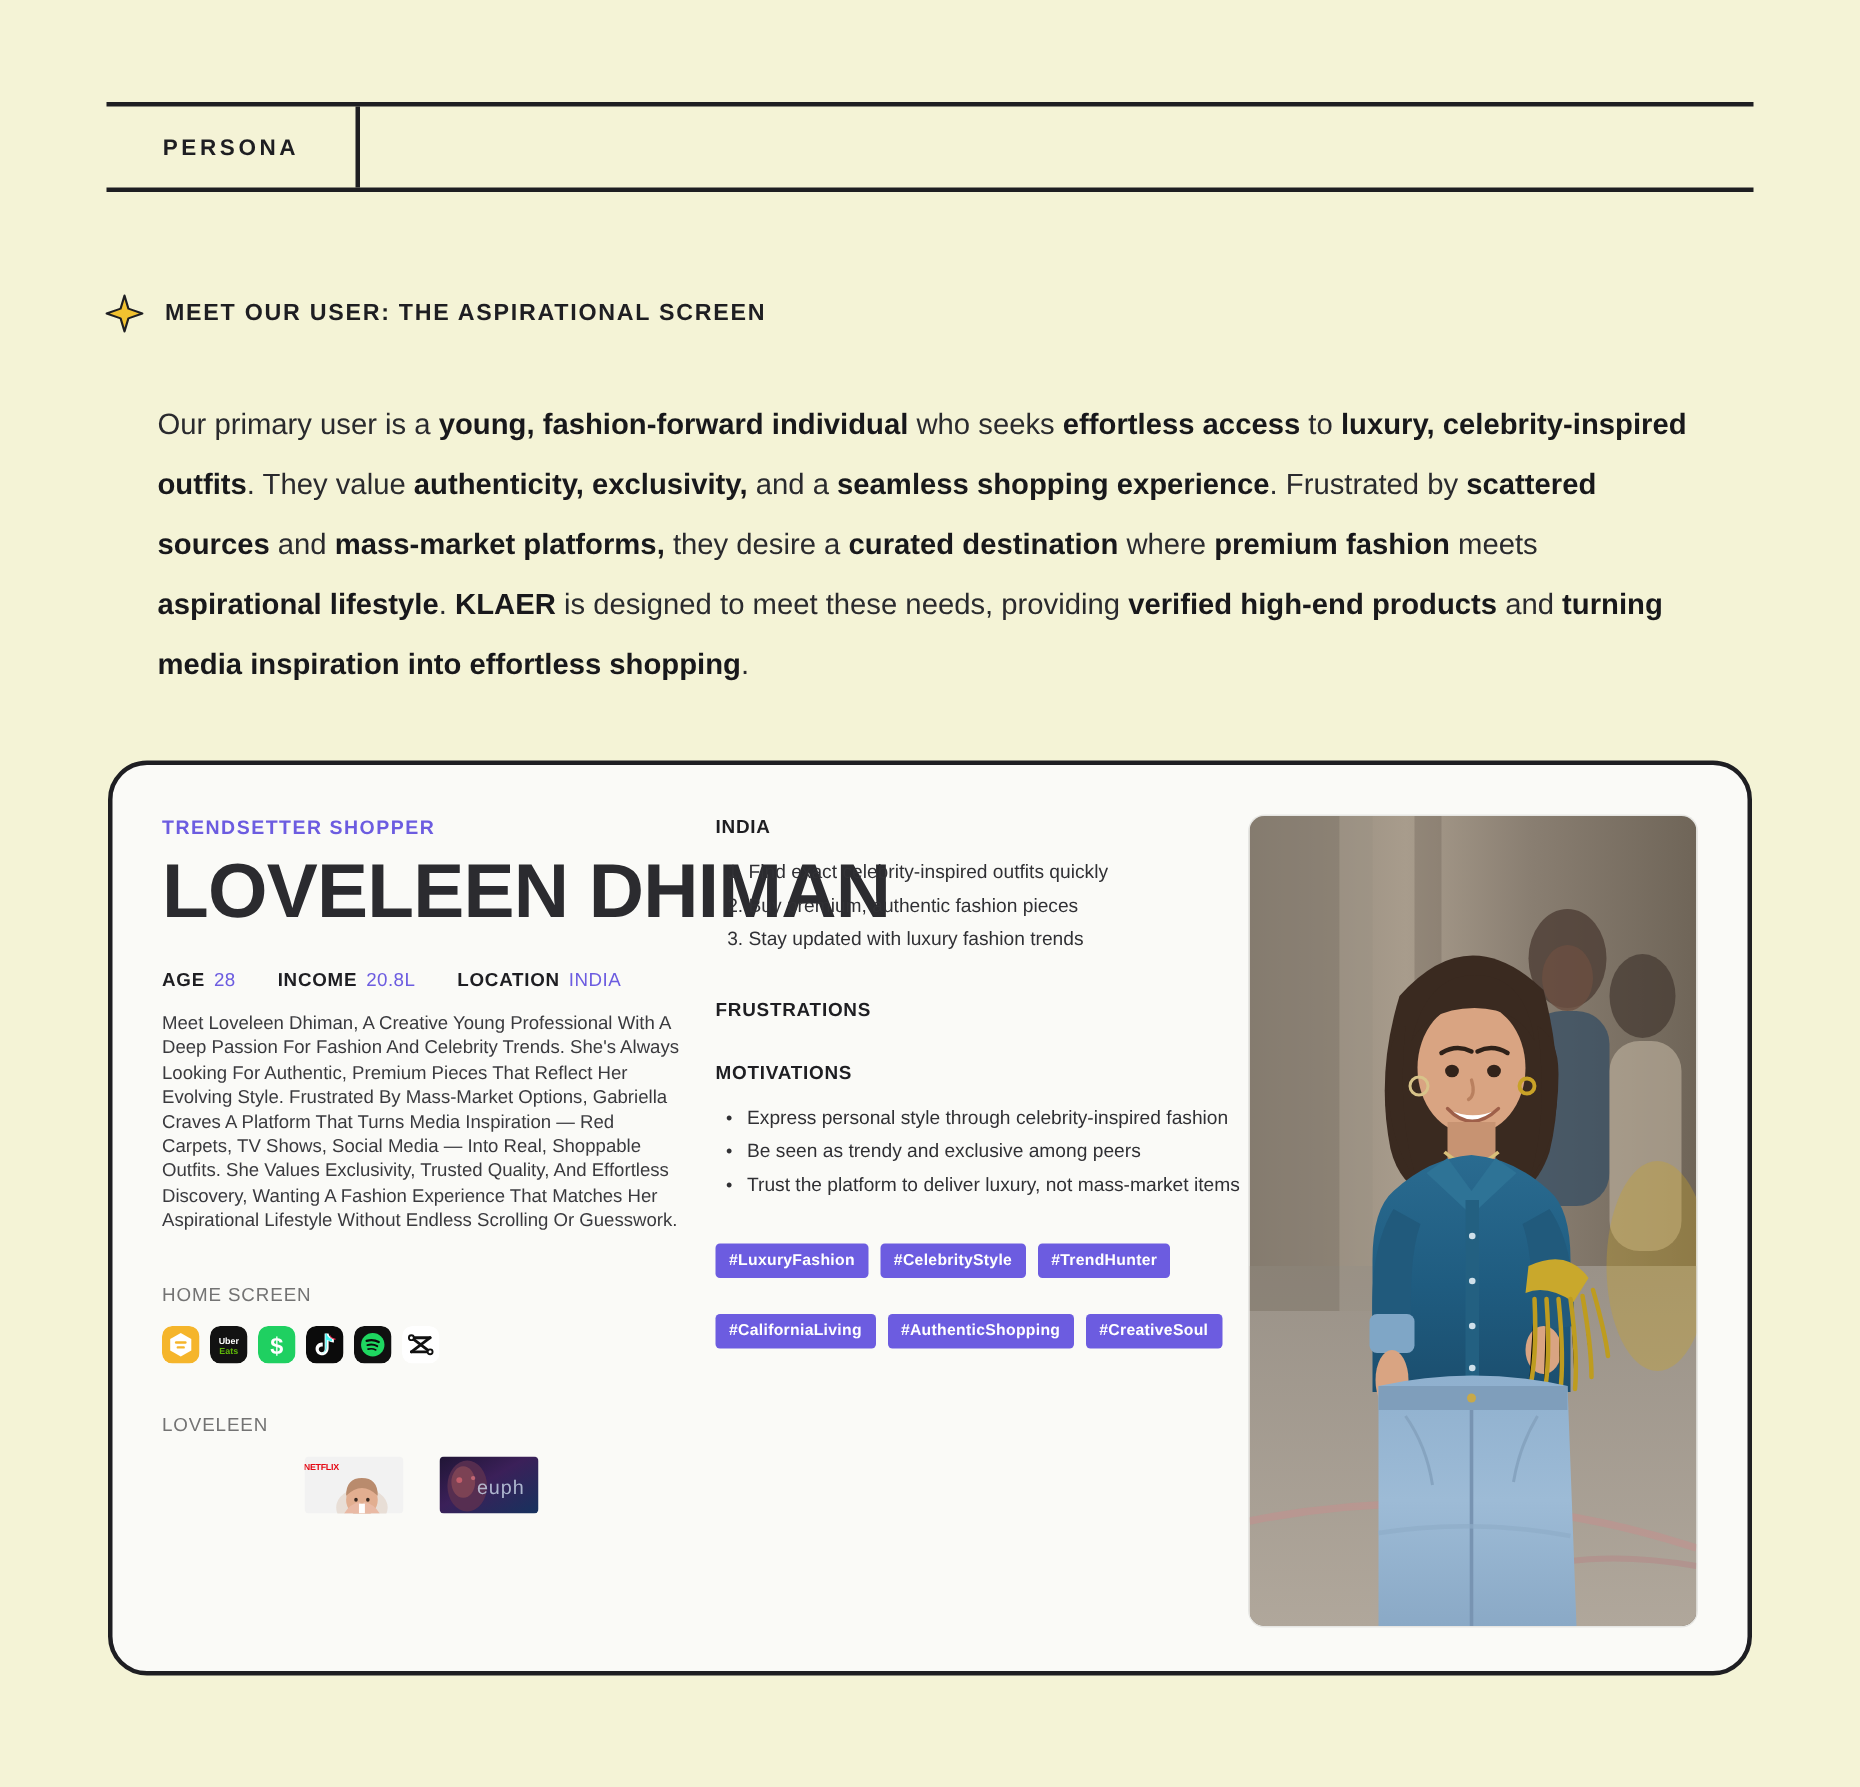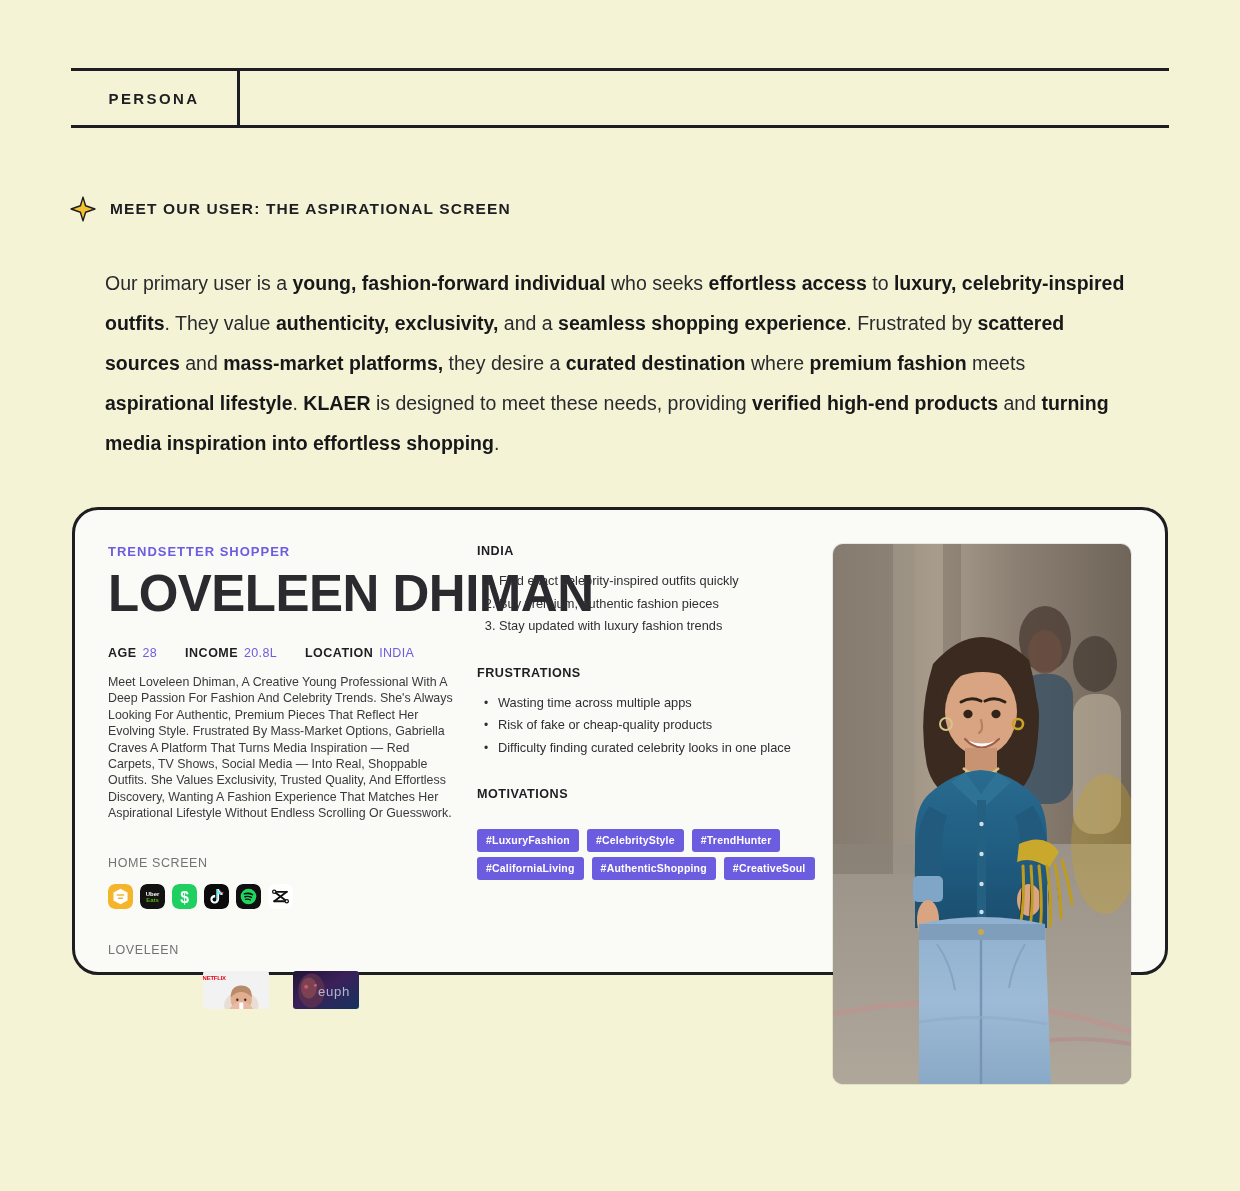--- a/index.html
+++ b/index.html
@@ -38,21 +38,21 @@
 
   
   .intro{
     position:absolute; left:105px; top:243px; width:1025px;
     font-size:19.5px; line-height:40px; color:#2A2A2E; font-weight:400;
   }
   .intro b{ font-weight:bold; color:#18181B; }
 
   
   .card{
-    position:absolute; left:72px; top:507px; width:1096px; height:468px;
+    position:absolute; left:72px; top:507px; width:1096px; height:610px;
     background:#FAFAF7; border:3px solid #1E1E22; border-radius:26px;
     padding:34px 30px 0 33px;
   }
   .card-inner{ display:flex; gap:0; height:100%; }
   .col-left{ width:345px; flex:0 0 345px; }
   .col-mid{ width:380px; flex:0 0 380px; padding-left:24px; }
   .col-photo{ flex:1; display:flex; justify-content:flex-end; padding-right:4px; }
 
   .eyebrow{
     font-size:13px; font-weight:bold; letter-spacing:1px; color:#6C5CE0;
@@ -92,21 +92,21 @@
   ol.list li, ul.list li{
     font-size:12.8px; line-height:22.5px; color:#303034;
   }
   ul.list{ list-style:none; padding-left:3px; }
   ul.list li{ position:relative; padding-left:18px; }
   ul.list li:before{
     content:"\2022"; position:absolute; left:4px; top:0; color:#303034; font-size:12px;
   }
   ol.list{ list-style:decimal; padding-left:22px; }
 
-  .chips{ display:flex; flex-wrap:wrap; gap:5px 8px; max-width:352px; margin-top:16px; }
+  .chips{ display:flex; flex-wrap:wrap; gap:24px 8px; max-width:352px; margin-top:16px; }
   .chip{
     background:#6C5CE0; color:#FFFFFF; font-size:10.5px; font-weight:bold;
     padding:5px 9px 6px; border-radius:3px; letter-spacing:.2px; white-space:nowrap;
   }
 
   
   .photo{
     width:298px; height:540px; border-radius:10px; overflow:hidden;
     box-shadow:0 0 0 1px rgba(0,0,0,.08);
   }
@@ -249,28 +249,28 @@
       <div class="blk">
         <div class="blk-h">INDIA</div>
         <ol class="list" id="goals-list">
             <li>Find exact celebrity-inspired outfits quickly</li>
             <li>Buy premium, authentic fashion pieces</li>
             <li>Stay updated with luxury fashion trends</li>
           </ol>
       </div>
       <div class="blk">
         <div class="blk-h">FRUSTRATIONS</div>
-        <ul class="list" id="frustrations-list">
-            <li>Wasting time across multiple apps</li>
-            <li>Risk of fake or cheap-quality products</li>
-            <li>Difficulty finding curated celebrity looks in one place</li>
-          </ul>
       </div>
       <div class="blk">
         <div class="blk-h">MOTIVATIONS</div>
+        <ul class="list" id="motivations-list">
+            <li>Express personal style through celebrity-inspired fashion</li>
+            <li>Be seen as trendy and exclusive among peers</li>
+            <li>Trust the platform to deliver luxury, not mass-market items</li>
+          </ul>
       </div>
       <div class="chips" id="tag-chips">
           <span class="chip">#LuxuryFashion</span>
           <span class="chip">#CelebrityStyle</span>
           <span class="chip">#TrendHunter</span>
           <span class="chip">#CaliforniaLiving</span>
           <span class="chip">#AuthenticShopping</span>
           <span class="chip">#CreativeSoul</span>
         </div>
     </div>

